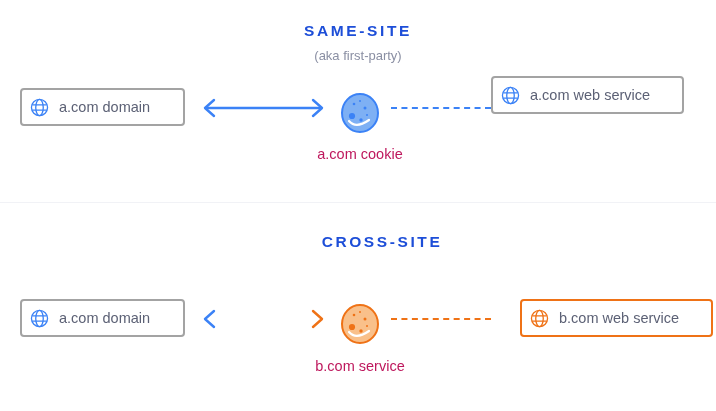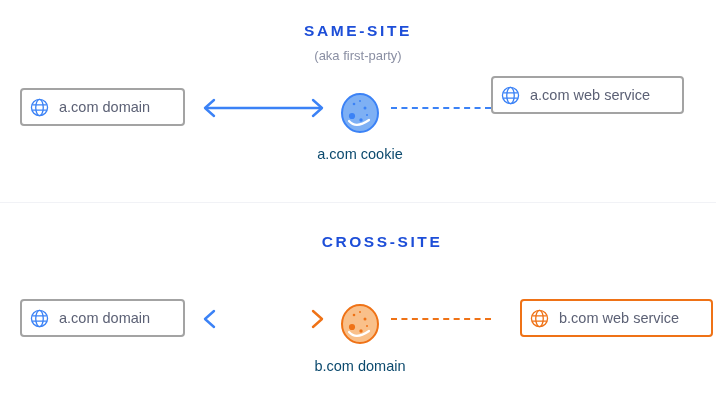--- a/index.html
+++ b/index.html
@@ -87,21 +87,21 @@
   .dashed.orange { border-top-color: #ef7216; }
 
   
   .cookie { position: absolute; line-height: 0; }
 
   .cookie-label {
     position: absolute;
     width: 220px;
     text-align: center;
     font-size: 14.5px;
-    color: #0c4a6e;
+    color: #be185d;
   }
 </style>
 </head>
 <body>
 
 <div class="panel" id="panel-same-site">
 
   <div class="section-title" style="top:22px;">SAME-SITE</div>
 
   <div class="section-subtitle" style="top:48px;">(aka first-party)</div>
@@ -192,21 +192,21 @@
       <circle cx="16" cy="27" r="3.1" fill="#ef7216"></circle>
       <circle cx="25" cy="31" r="1.7" fill="#ef7216"></circle>
       <circle cx="29" cy="19" r="1.5" fill="#ef7216"></circle>
       <circle cx="18" cy="15" r="1.3" fill="#ef7216"></circle>
       <circle cx="24" cy="12" r="1.0" fill="#ef7216"></circle>
       <circle cx="31" cy="26" r="1.0" fill="#ef7216"></circle>
       <path d="M13 32 Q20 40 33 31" fill="none" stroke="#ffffff" stroke-width="2.2" stroke-linecap="round"></path>
     </svg>
   </div>
 
-  <div class="cookie-label" style="left:250px; top:155px;">b.com domain</div>
+  <div class="cookie-label" style="left:250px; top:155px;">b.com service</div>
 
   <div class="dashed orange" style="left:391px; top:115px; width:100px;"></div>
 
   <div class="box orange" style="left:491px; top:96px; width:193px;">
     <span class="globe-icon">
       <svg width="21" height="21" viewBox="0 0 24 24">
         <circle cx="12" cy="12" r="9.2" fill="none" stroke="#ef7216" stroke-width="1.5"></circle>
         <ellipse cx="12" cy="12" rx="4.3" ry="9.2" fill="none" stroke="#ef7216" stroke-width="1.5"></ellipse>
         <path d="M3.6 9 L20.4 9 M3.6 15 L20.4 15" fill="none" stroke="#ef7216" stroke-width="1.5"></path>
       </svg>

